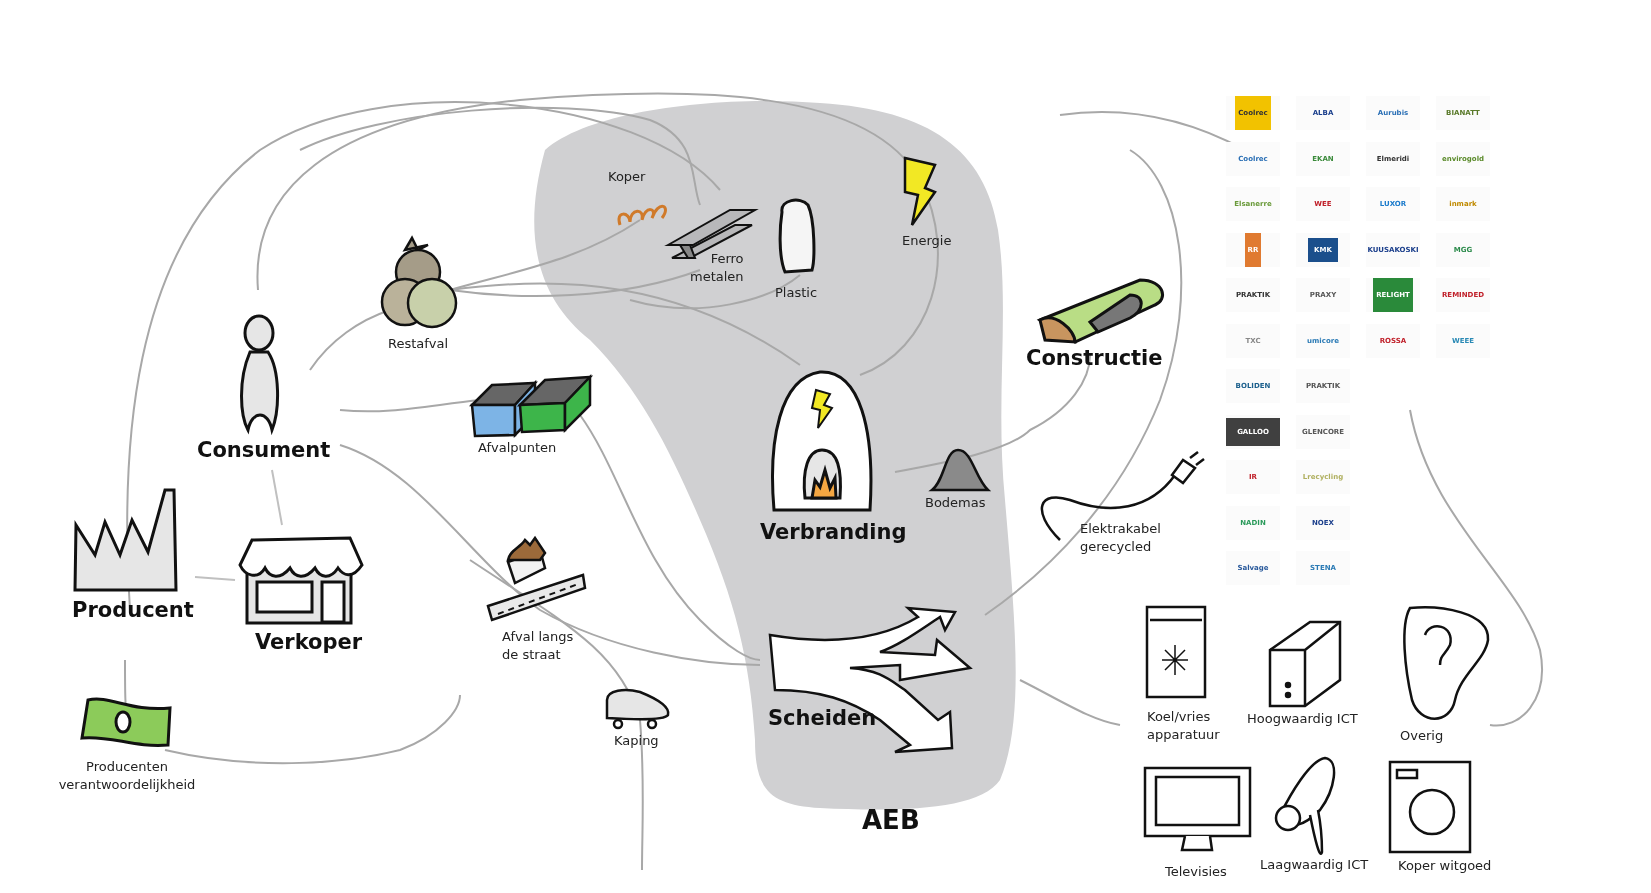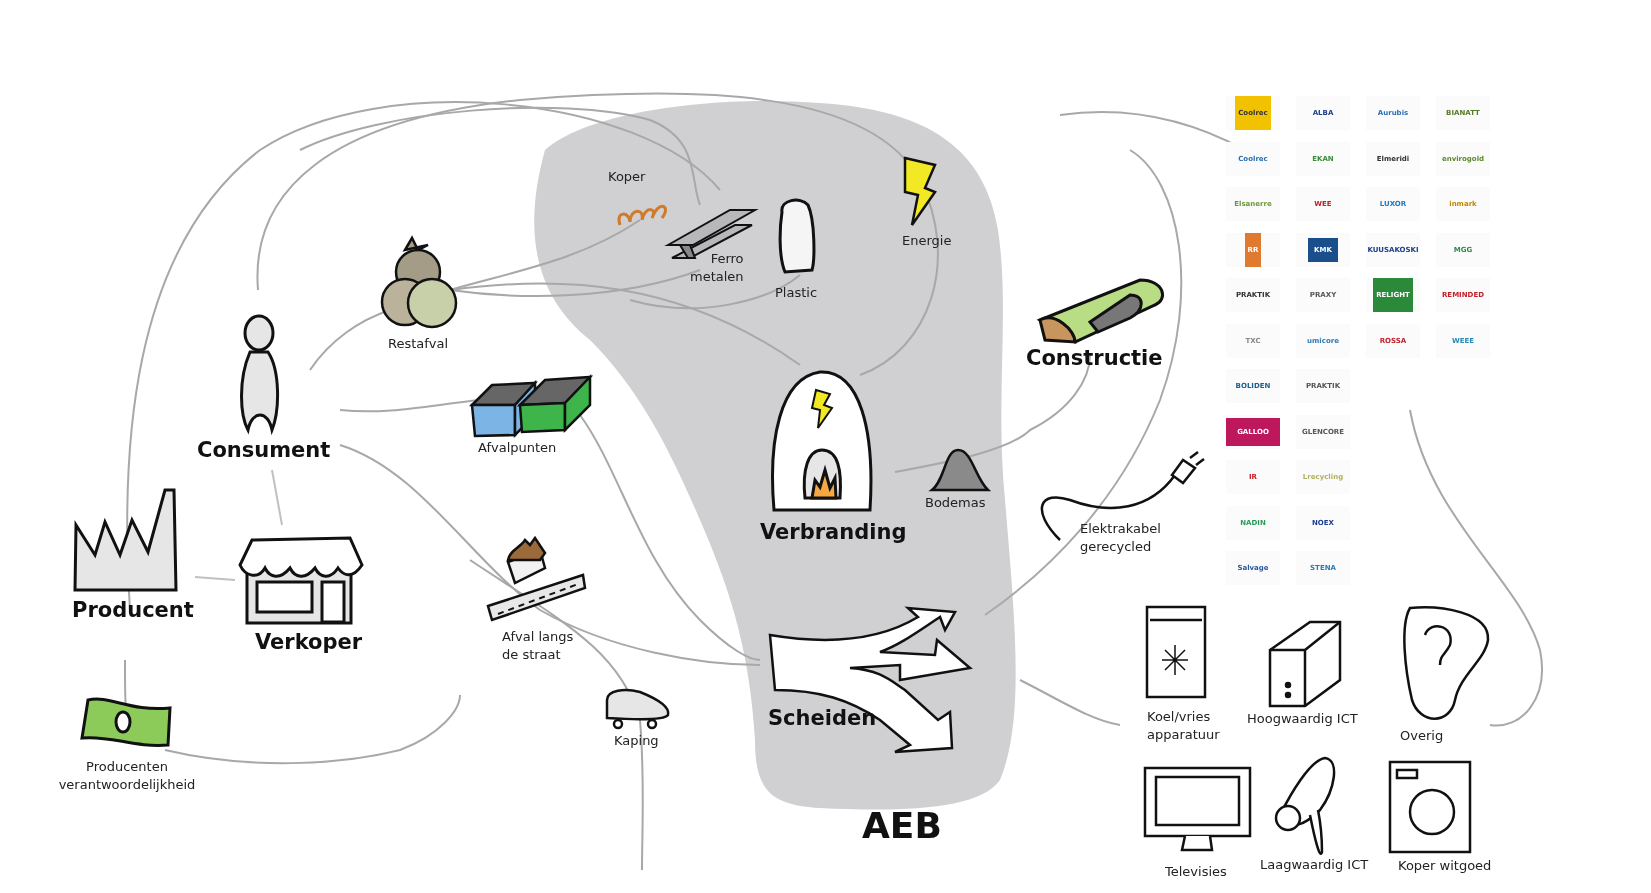--- a/index.html
+++ b/index.html
@@ -1,21 +1,21 @@
 <!DOCTYPE html>
 <html><head>
 <meta charset="utf-8">
 <style>
   html, body { margin: 0; padding: 0; background: #ffffff; }
   body { width: 1651px; height: 893px; position: relative; overflow: hidden;
          font-family: "DejaVu Sans", sans-serif; color: #111; }
   svg.canvas { position: absolute; left: 0; top: 0; }
   .lbl { position: absolute; font-size: 13px; color: #222; text-align: center; line-height: 18px; white-space: nowrap; }
   .lbl-big { position: absolute; font-size: 21px; font-weight: bold; color: #111; white-space: nowrap; }
-  .lbl-aeb { position: absolute; font-size: 36px; font-weight: bold; color: #111; text-align: center; }
+  .lbl-aeb { position: absolute; font-size: 26px; font-weight: bold; color: #111; text-align: center; }
   .logo { position: absolute; width: 54px; height: 34px; background: #fbfbfb;
           display: flex; align-items: center; justify-content: center;
           font-size: 7px; font-weight: bold; overflow: hidden; white-space: nowrap; }
   .logo span { padding: 13px 3px; }
 </style>
 </head>
 <body>
 
 <svg class="canvas" width="1651" height="893" viewBox="0 0 1651 893">
 
@@ -288,21 +288,21 @@
     <div class="logo" style="left: 1436px; top: 323.5px;">
       <span style="color: rgb(42, 138, 181);">WEEE</span>
     </div>
     <div class="logo" style="left: 1226px; top: 369px;">
       <span style="color: rgb(27, 95, 140);">BOLIDEN</span>
     </div>
     <div class="logo" style="left: 1296px; top: 369px;">
       <span style="color: rgb(85, 85, 85);">PRAKTIK</span>
     </div>
     <div class="logo" style="left: 1226px; top: 414.5px;">
-      <span style="background: #be185d; color: rgb(255, 255, 255); padding: 10px 20px;">GALLOO</span>
+      <span style="background: #404040; color: rgb(255, 255, 255); padding: 10px 20px;">GALLOO</span>
     </div>
     <div class="logo" style="left: 1296px; top: 414.5px;">
       <span style="color: rgb(85, 85, 85);">GLENCORE</span>
     </div>
     <div class="logo" style="left: 1226px; top: 460px;">
       <span style="color: rgb(192, 32, 42);">IR</span>
     </div>
     <div class="logo" style="left: 1296px; top: 460px;">
       <span style="color: rgb(176, 176, 96);">Lrecycling</span>
     </div>

